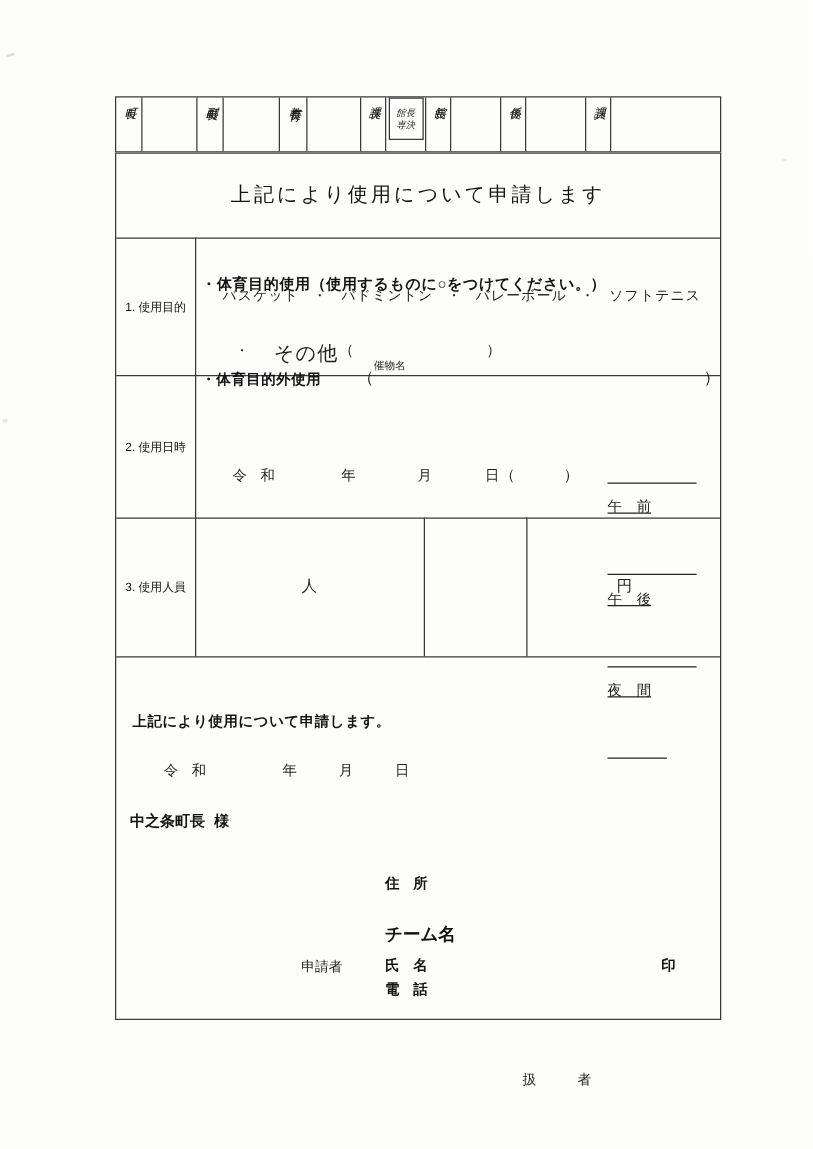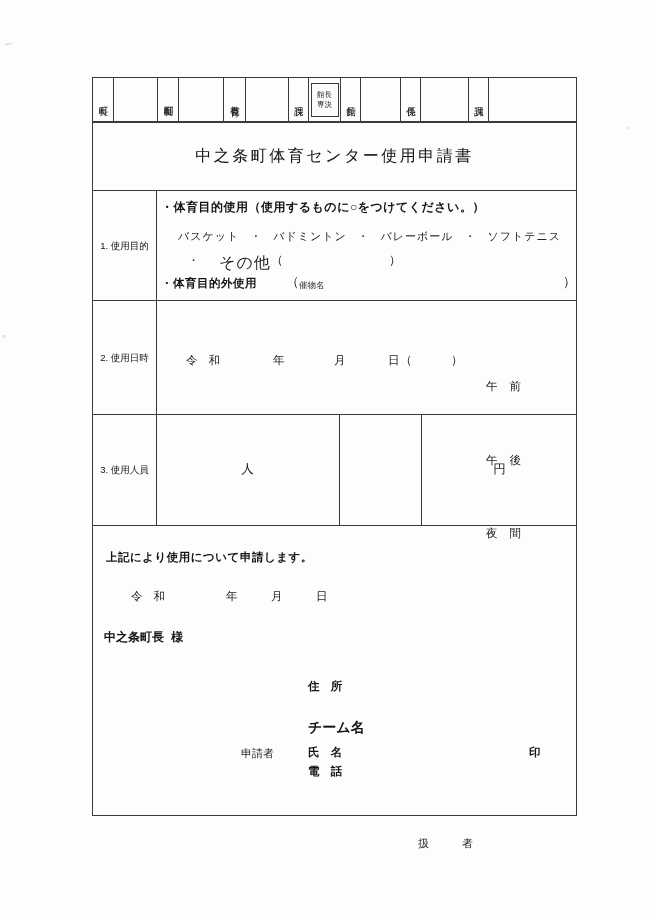--- a/index.html
+++ b/index.html
@@ -1,26 +1,26 @@
 <!DOCTYPE html>
 <html><head>
 <meta charset="utf-8">
 <style>
   html,body{margin:0;padding:0;background:#ffffff;}
   .page{position:relative;width:650px;height:919px;background:#fdfdfc;overflow:hidden;
         font-family:"Liberation Serif",serif;color:#1f1f1f;}
-  .abs{position:absolute;}
+  .abs{position:absolute;margin-top:20px;}
   .sans{font-family:"Liberation Sans",sans-serif;}
   .pre{white-space:pre;}
 
   
   .ap-strip{position:absolute;left:92px;top:77px;width:485px;height:45px;
             border:1.5px solid #3a3a3a;display:flex;box-sizing:border-box;background:#fdfdfc;}
   .ap-cell{border-right:1px solid #3a3a3a;box-sizing:border-box;display:flex;
-           align-items:center;justify-content:center;height:100%;}
+           justify-content:center;height:100%;font-style:italic;}
   .ap-cell:last-child{border-right:none;}
   .ap-vtext{writing-mode:vertical-rl;text-orientation:upright;font-size:9.5px;
             letter-spacing:1px;font-family:"Liberation Sans",sans-serif;color:#161616;}
   .senketsu-box{border:1px solid #3a3a3a;width:26px;height:32px;display:flex;flex-direction:column;
                 align-items:center;justify-content:center;font-size:7.5px;line-height:9.5px;
                 font-family:"Liberation Sans",sans-serif;}
 
   
   .main-table{position:absolute;left:92px;top:122px;width:485px;height:694px;
               border:1.5px solid #3a3a3a;box-sizing:border-box;background:#fdfdfc;}
@@ -32,21 +32,21 @@
   .form-title{font-size:16px;letter-spacing:2.5px;color:#141414;}
 
   .row-label{position:absolute;left:0;width:63px;text-align:center;
              font-family:"Liberation Sans",sans-serif;font-size:9.5px;color:#111;}
 
   .bold-line{font-family:"Liberation Sans",sans-serif;font-weight:bold;color:#141414;}
   .sports-line{position:absolute;display:flex;justify-content:space-between;
                font-size:11px;letter-spacing:1px;color:#222;}
   .cellcenter{position:absolute;display:flex;align-items:center;justify-content:center;}
 
-  .periods{line-height:24.5px;font-size:11.5px;word-spacing:9px;color:#222;}
+  .periods{line-height:24.5px;font-size:11.5px;word-spacing:9px;color:#222;text-decoration:underline;}
   .ws8{word-spacing:8px;}
   .artifact{position:absolute;background:#c4c4c4;border-radius:1px;}
 </style>
 </head>
 <body>
 
 <div class="page">
 
   <div class="artifact" style="left:5px;top:43px;width:7px;height:2px;opacity:.55;transform:rotate(-15deg);"></div>
   <div class="artifact" style="left:2px;top:335px;width:4px;height:3px;opacity:.4;"></div>
@@ -92,41 +92,41 @@
 
     <div class="hline" style="top:67px;"></div>
     <div class="hline" style="top:177px;"></div>
     <div class="hline" style="top:291px;"></div>
     <div class="hline" style="top:402px;"></div>
     <div class="vline" style="left:63px;top:67px;height:335px;"></div>
     <div class="vline" style="left:246px;top:291px;height:111px;"></div>
     <div class="vline" style="left:328px;top:291px;height:111px;"></div>
 
     <div class="title-row">
-      <span class="form-title">中之条町体育センター使用申請書</span>
+      <span class="form-title">上記により使用について申請します</span>
     </div>
 
     <div class="row-label" style="top:117px;">1. 使用目的</div>
     <div class="abs bold-line" style="left:68px;top:76px;font-size:12px;letter-spacing:0.5px;">・体育目的使用（使用するものに○をつけてください。）</div>
     <div class="sports-line" style="left:85px;top:106px;width:383px;">
       <span>バスケット</span>
       <span>・</span>
       <span>バドミントン</span>
       <span>・</span>
       <span>バレーボール</span>
       <span>・</span>
       <span>ソフトテニス</span>
     </div>
     <div class="abs" style="left:95px;top:130px;font-size:11px;">・</div>
     <div class="abs" style="left:126px;top:130px;font-size:16px;letter-spacing:1px;">その他</div>
     <div class="abs" style="left:178px;top:129px;font-size:12px;">（</div>
     <div class="abs" style="left:296px;top:129px;font-size:12px;">）</div>
     <div class="abs bold-line" style="left:68px;top:153px;font-size:11.5px;letter-spacing:0.5px;">・体育目的外使用</div>
     <div class="abs" style="left:193px;top:150px;font-size:13px;">（</div>
-    <div class="abs sans" style="left:206px;top:157px;font-size:8.5px;color:#222;text-align:right;">催物名</div>
+    <div class="abs sans" style="left:206px;top:144px;font-size:8.5px;color:#222;text-align:right;">催物名</div>
     <div class="abs" style="left:470px;top:150px;font-size:13px;">）</div>
 
     <div class="row-label" style="top:229px;">2. 使用日時</div>
     <div class="abs pre ws8" style="left:93px;top:230px;font-size:11.5px;">令 和</div>
     <div class="abs" style="left:180px;top:230px;font-size:11.5px;">年</div>
     <div class="abs" style="left:241px;top:230px;font-size:11.5px;">月</div>
     <div class="abs" style="left:295px;top:230px;font-size:11.5px;">日</div>
     <div class="abs" style="left:307px;top:229px;font-size:12px;">（</div>
     <div class="abs" style="left:358px;top:229px;font-size:12px;">）</div>
     <div class="abs periods pre" style="left:393px;top:202px;">

